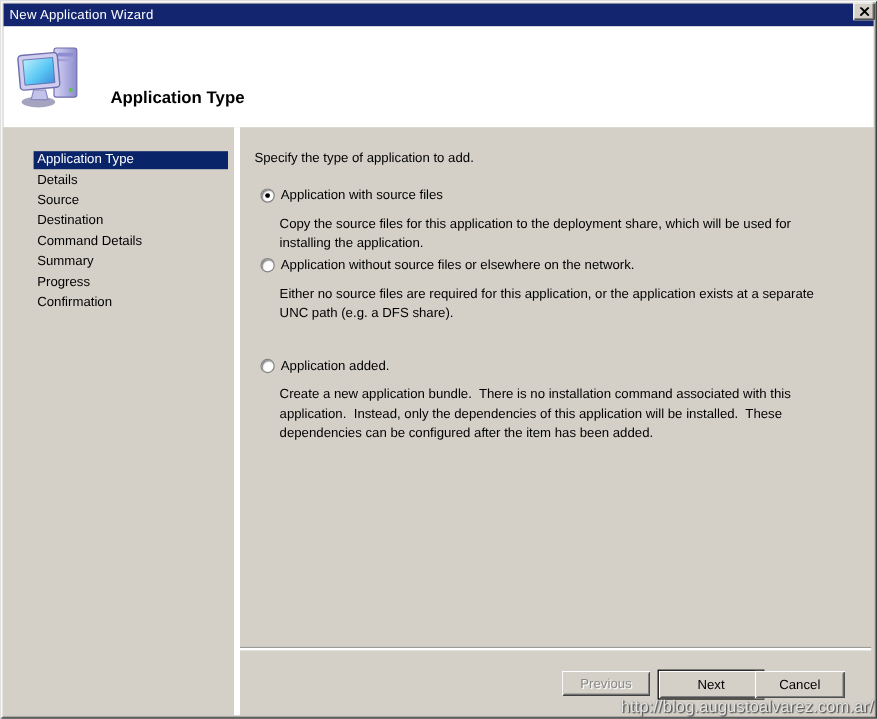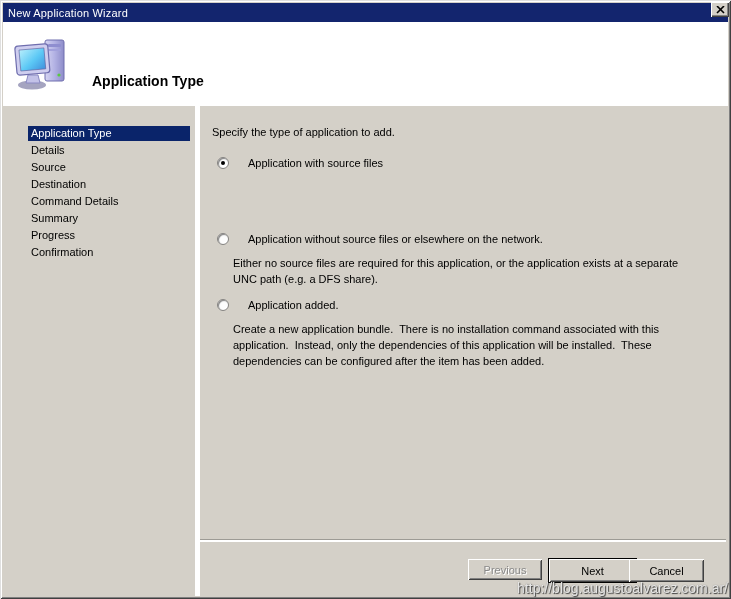--- a/index.html
+++ b/index.html
@@ -37,23 +37,23 @@
           font-size:11px; color:#000; padding:0 3px; cursor:default; white-space:nowrap; overflow:hidden; }
   .step.selected { background:#0a246a; color:#ffffff; }
 
   .divider-v { position:absolute; left:195px; top:106px; width:5px; height:490px; background:#ffffff; }
 
   
   .content { position:absolute; left:200px; top:106px; width:526px; height:434px; }
   .instruction { position:absolute; left:12px; top:20px; font-size:11px; color:#000; }
   .option { position:absolute; left:17px; width:492px; }
   .option-1 { top:51px; }
-  .option-2 { top:127px; }
+  .option-2 { top:109px; }
   .option-3 { top:193px; }
-  .option-head { display:flex; align-items:center; gap:19px; }
+  .option-head { display:flex; align-items:center; gap:5px; }
   .radio {
     flex:none; width:12px; height:12px; border-radius:50%; background:#fdfdfd;
     border:1px solid #848280;
     box-shadow: inset 1px 1px 1px rgba(90,90,90,.75), inset -1px -1px 0 #ffffff;
     position:relative; cursor:pointer;
   }
   .radio .dot { position:absolute; left:3px; top:3px; width:4px; height:4px; border-radius:50%; background:#000; }
   .option-label { font-size:11px; color:#000; cursor:pointer; }
   .option-desc { margin:10px 0 0 16px; width:470px; font-size:11px; line-height:16px;
                  color:#000; white-space:pre-wrap; }
@@ -138,20 +138,21 @@
   <div class="content">
     <div class="instruction">Specify the type of application to add.</div>
 
     <div class="option option-1">
       <div class="option-head">
         <span class="radio">
             <span class="dot"></span>
           </span>
         <label class="option-label">Application with source files</label>
       </div>
+      <div class="option-desc">Copy the source files for this application to the deployment share, which will be used for installing the application.</div>
     </div>
 
     <div class="option option-2">
       <div class="option-head">
         <span class="radio"></span>
         <label class="option-label">Application without source files or elsewhere on the network.</label>
       </div>
       <div class="option-desc">Either no source files are required for this application, or the application exists at a separate UNC path (e.g. a DFS share).</div>
     </div>
 

